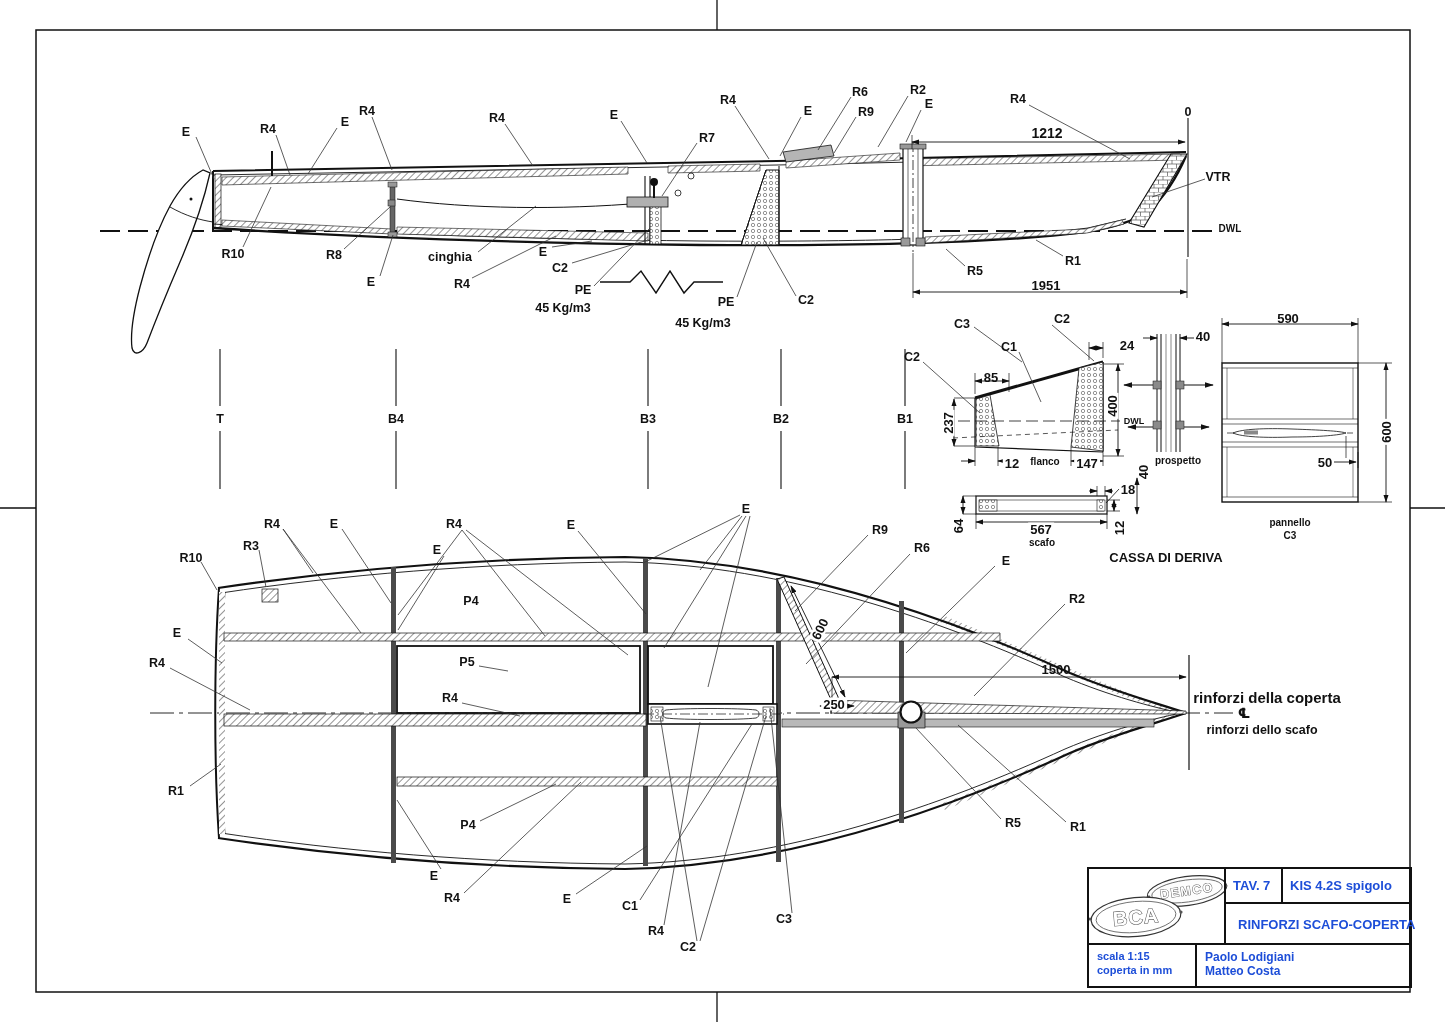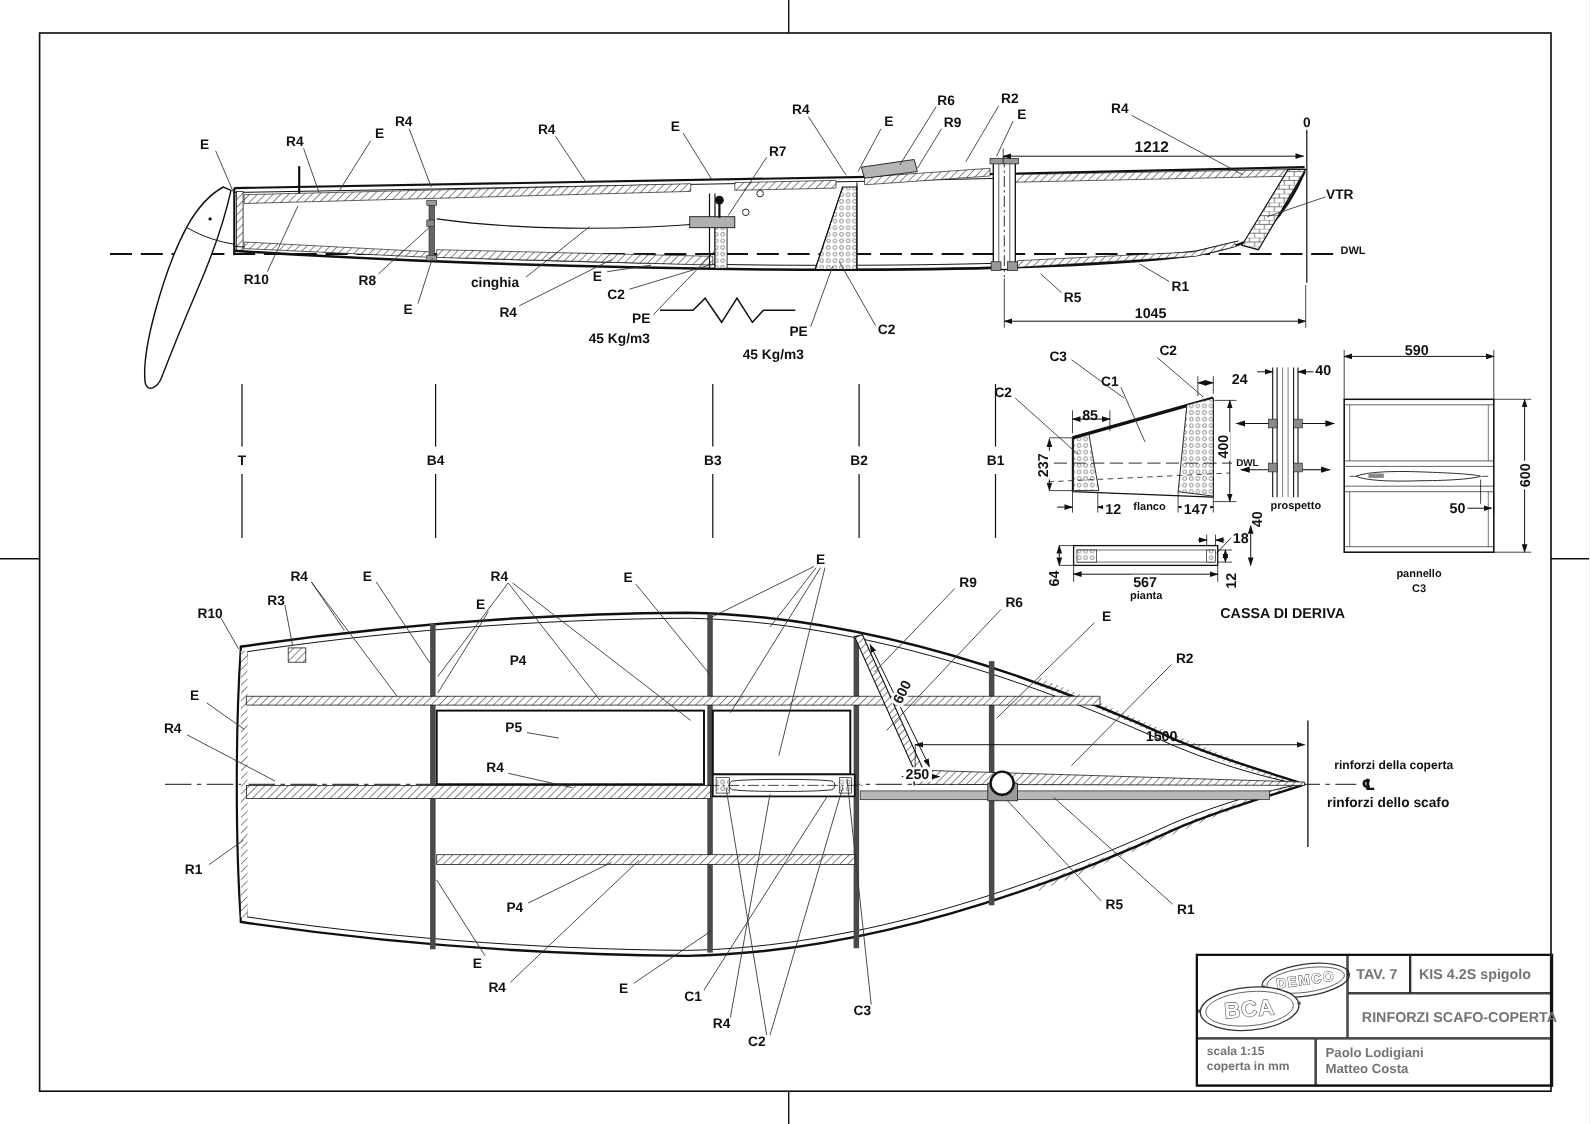--- a/index.html
+++ b/index.html
@@ -7,21 +7,21 @@
     position:relative;width:1445px;height:1022px;background:#ffffff;
     font-family:"Liberation Sans","DejaVu Sans",sans-serif;overflow:hidden;
   }
   svg{position:absolute;left:0;top:0;}
   #labels{position:absolute;left:0;top:0;width:100%;height:100%;}
   .lbl{position:absolute;font-weight:700;color:#111;white-space:nowrap;line-height:1;transform:translate(-50%,-50%);}
   .lbl.bg{background:#fff;padding:0 2px;}
   
   .tbcell{position:absolute;box-sizing:border-box;border:1.4px solid #111;background:#fff;}
   .tb-outer{position:absolute;left:1087px;top:867px;width:325px;height:121px;border:2.2px solid #111;box-sizing:border-box;background:transparent;}
-  .tbtxt{position:absolute;font-weight:700;color:#737373;white-space:nowrap;line-height:1.25;}
+  .tbtxt{position:absolute;font-weight:700;color:#1d4ed8;white-space:nowrap;line-height:1.25;}
 </style>
 </head>
 <body>
 
 <div class="sheet">
 
 <svg width="1445" height="1022" viewBox="0 0 1445 1022">
   <defs>
     <pattern id="hat" patternUnits="userSpaceOnUse" width="5" height="5" patternTransform="rotate(45)">
       <rect width="5" height="5" fill="#fff"></rect>
@@ -291,21 +291,21 @@
       <div class="lbl" style="left: 560px; top: 268px; font-size: 12.5px;">C2</div>
       <div class="lbl" style="left: 462px; top: 284px; font-size: 12.5px;">R4</div>
       <div class="lbl" style="left: 371px; top: 282px; font-size: 12.5px;">E</div>
       <div class="lbl" style="left: 583px; top: 290px; font-size: 12.5px;">PE</div>
       <div class="lbl" style="left: 563px; top: 308px; font-size: 12.5px;">45 Kg/m3</div>
       <div class="lbl" style="left: 726px; top: 302px; font-size: 12.5px;">PE</div>
       <div class="lbl" style="left: 703px; top: 323px; font-size: 12.5px;">45 Kg/m3</div>
       <div class="lbl" style="left: 806px; top: 300px; font-size: 12.5px;">C2</div>
       <div class="lbl" style="left: 975px; top: 271px; font-size: 12.5px;">R5</div>
       <div class="lbl" style="left: 1073px; top: 261px; font-size: 12.5px;">R1</div>
-      <div class="lbl" style="left: 1046px; top: 285px; font-size: 13px;">1045</div>
+      <div class="lbl" style="left: 1046px; top: 285px; font-size: 13px;">1951</div>
       <div class="lbl" style="left: 220px; top: 419px; font-size: 12.5px;">T</div>
       <div class="lbl" style="left: 396px; top: 419px; font-size: 12.5px;">B4</div>
       <div class="lbl" style="left: 648px; top: 419px; font-size: 12.5px;">B3</div>
       <div class="lbl" style="left: 781px; top: 419px; font-size: 12.5px;">B2</div>
       <div class="lbl" style="left: 905px; top: 419px; font-size: 12.5px;">B1</div>
       <div class="lbl" style="left: 962px; top: 324px; font-size: 12.5px;">C3</div>
       <div class="lbl" style="left: 1062px; top: 319px; font-size: 12.5px;">C2</div>
       <div class="lbl" style="left: 912px; top: 357px; font-size: 12.5px;">C2</div>
       <div class="lbl" style="left: 1009px; top: 347px; font-size: 12.5px;">C1</div>
       <div class="lbl" style="left: 1127px; top: 345px; font-size: 13px;">24</div>
@@ -315,21 +315,21 @@
       <div class="lbl" style="left: 1134px; top: 421px; font-size: 9px;">DWL</div>
       <div class="lbl bg" style="left: 1012px; top: 463px; font-size: 13px;">12</div>
       <div class="lbl bg" style="left: 1045px; top: 462px; font-size: 10px;">flanco</div>
       <div class="lbl bg" style="left: 1087px; top: 463px; font-size: 13px;">147</div>
       <div class="lbl" style="left: 1203px; top: 336px; font-size: 13px;">40</div>
       <div class="lbl" style="left: 1178px; top: 461px; font-size: 10px;">prospetto</div>
       <div class="lbl" style="left: 1128px; top: 489px; font-size: 13px;">18</div>
       <div class="lbl" style="left: 1143px; top: 472px; font-size: 13px; transform: translate(-50%, -50%) rotate(-90deg);">40</div>
       <div class="lbl" style="left: 958px; top: 526px; font-size: 13px; transform: translate(-50%, -50%) rotate(-90deg);">64</div>
       <div class="lbl bg" style="left: 1041px; top: 529px; font-size: 13px;">567</div>
-      <div class="lbl" style="left: 1042px; top: 543px; font-size: 10px;">pianta</div>
+      <div class="lbl" style="left: 1042px; top: 543px; font-size: 10px;">scafo</div>
       <div class="lbl" style="left: 1119px; top: 528px; font-size: 13px; transform: translate(-50%, -50%) rotate(-90deg);">12</div>
       <div class="lbl" style="left: 1166px; top: 557px; font-size: 13px;">CASSA DI DERIVA</div>
       <div class="lbl" style="left: 1288px; top: 318px; font-size: 13px;">590</div>
       <div class="lbl bg" style="left: 1386px; top: 432px; font-size: 13px; transform: translate(-50%, -50%) rotate(-90deg);">600</div>
       <div class="lbl" style="left: 1325px; top: 462px; font-size: 13px;">50</div>
       <div class="lbl" style="left: 1290px; top: 523px; font-size: 10px;">pannello</div>
       <div class="lbl" style="left: 1290px; top: 536px; font-size: 10px;">C3</div>
       <div class="lbl" style="left: 191px; top: 558px; font-size: 12.5px;">R10</div>
       <div class="lbl" style="left: 251px; top: 546px; font-size: 12.5px;">R3</div>
       <div class="lbl" style="left: 272px; top: 524px; font-size: 12.5px;">R4</div>
@@ -343,21 +343,21 @@
       <div class="lbl" style="left: 922px; top: 548px; font-size: 12.5px;">R6</div>
       <div class="lbl" style="left: 1006px; top: 561px; font-size: 12.5px;">E</div>
       <div class="lbl" style="left: 1077px; top: 599px; font-size: 12.5px;">R2</div>
       <div class="lbl" style="left: 177px; top: 633px; font-size: 12.5px;">E</div>
       <div class="lbl" style="left: 157px; top: 663px; font-size: 12.5px;">R4</div>
       <div class="lbl" style="left: 467px; top: 662px; font-size: 12.5px;">P5</div>
       <div class="lbl" style="left: 450px; top: 698px; font-size: 12.5px;">R4</div>
       <div class="lbl bg" style="left: 820px; top: 629px; font-size: 13px; transform: translate(-50%, -50%) rotate(-64deg);">600</div>
       <div class="lbl" style="left: 1056px; top: 669px; font-size: 13px;">1500</div>
       <div class="lbl bg" style="left: 806px; top: 704px; font-size: 13px; margin-left: 28px;">250</div>
-      <div class="lbl" style="left: 1267px; top: 697px; font-size: 11px;">rinforzi della coperta</div>
+      <div class="lbl" style="left: 1267px; top: 697px; font-size: 15px;">rinforzi della coperta</div>
       <div class="lbl" style="left: 1244px; top: 713px; font-size: 14px;">℄</div>
       <div class="lbl" style="left: 1262px; top: 730px; font-size: 12.5px;">rinforzi dello scafo</div>
       <div class="lbl" style="left: 176px; top: 791px; font-size: 12.5px;">R1</div>
       <div class="lbl" style="left: 468px; top: 825px; font-size: 12.5px;">P4</div>
       <div class="lbl" style="left: 1013px; top: 823px; font-size: 12.5px;">R5</div>
       <div class="lbl" style="left: 1078px; top: 827px; font-size: 12.5px;">R1</div>
       <div class="lbl" style="left: 434px; top: 876px; font-size: 12.5px;">E</div>
       <div class="lbl" style="left: 452px; top: 898px; font-size: 12.5px;">R4</div>
       <div class="lbl" style="left: 567px; top: 899px; font-size: 12.5px;">E</div>
       <div class="lbl" style="left: 630px; top: 906px; font-size: 12.5px;">C1</div>

